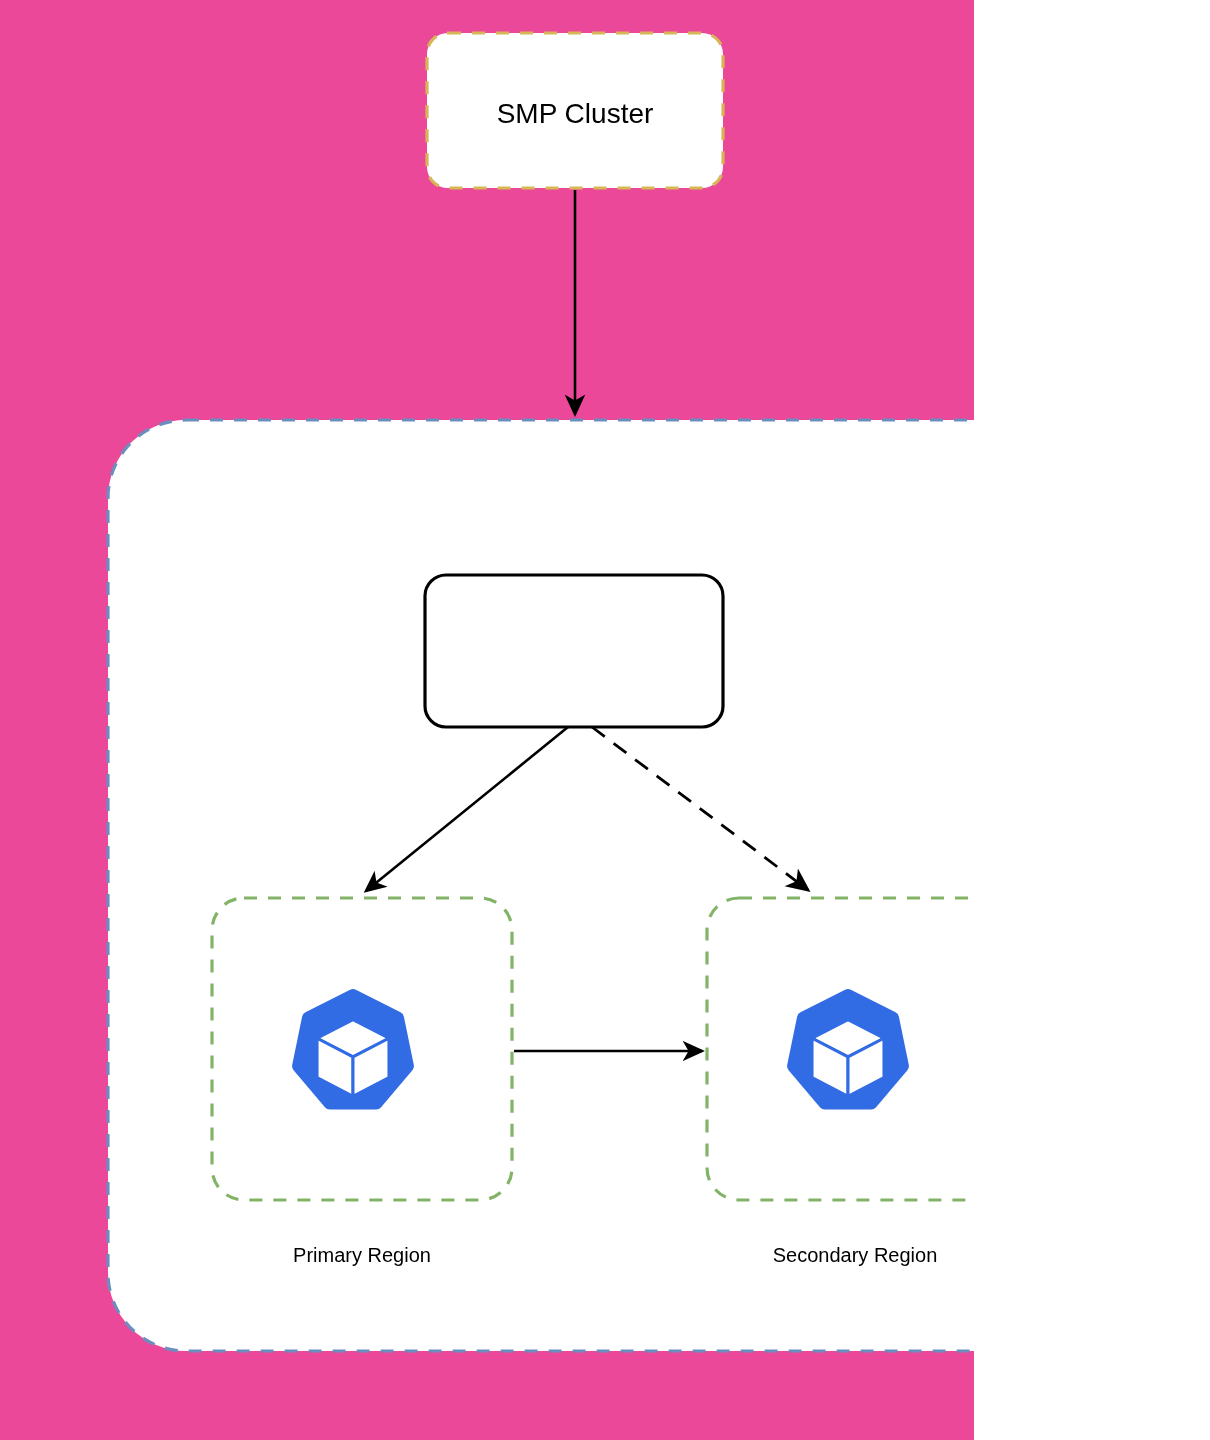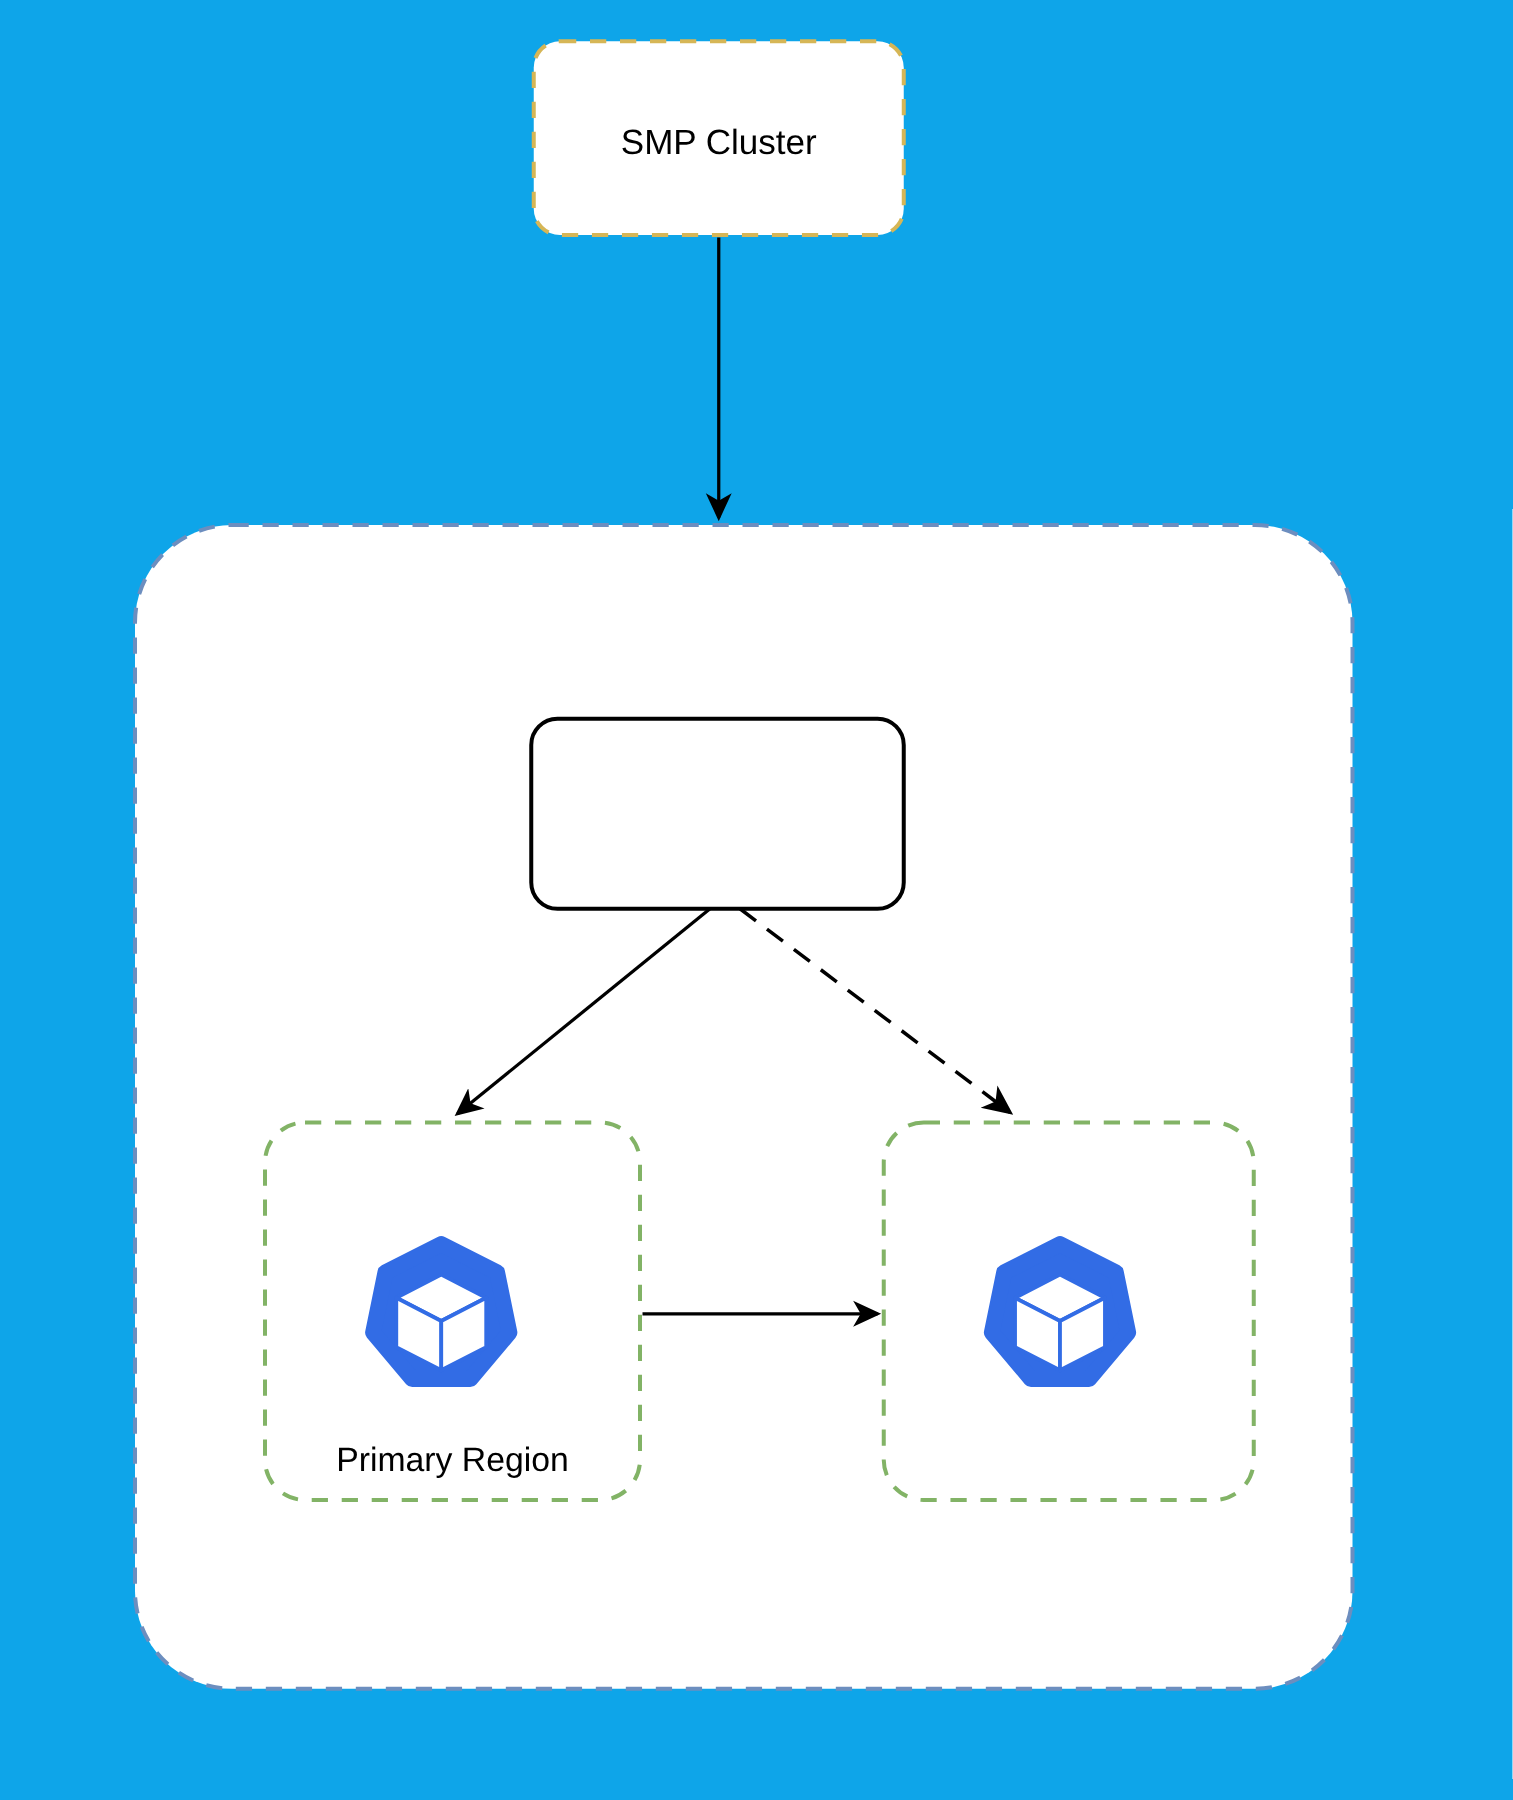--- a/index.html
+++ b/index.html
@@ -5,23 +5,23 @@
   html, body {
     margin: 0;
     padding: 0;
     background: #ffffff;
   }
   body {
     font-family: "Liberation Sans", sans-serif;
   }
   #canvas {
     position: relative;
-    width: 1210px;
+    width: 974px;
     height: 1440px;
-    background: #0ea5e9;
+    background: #ec4899;
     overflow: hidden;
   }
   .svg-layer {
     position: absolute;
     left: 0;
     top: 0;
     width: 1210px;
     height: 1440px;
   }
   .node-label {
@@ -37,22 +37,22 @@
     width: 296px;
     font-size: 28px;
   }
   .dns-label {
     left: 425px;
     top: 637px;
     width: 298px;
     font-size: 28px;
   }
   .region-label {
-    font-size: 27px;
-    top: 1152px;
+    font-size: 20px;
+    top: 1243px;
   }
   .primary-region-label { left: 212px; width: 300px; }
   .secondary-region-label { left: 707px; width: 296px; }
 </style>
 </head>
 <body>
 
 <div id="canvas">
 
   <svg class="svg-layer" viewBox="0 0 1210 1440" xmlns="http://www.w3.org/2000/svg">
@@ -95,14 +95,15 @@
       <path d="M19 39 L50 55 L50 89 L19 73 Z" fill="#ffffff" stroke="#326ce5" stroke-width="2.6" stroke-linejoin="round"></path>
       <path d="M81 39 L81 73 L50 89 L50 55 Z" fill="#ffffff" stroke="#326ce5" stroke-width="2.6" stroke-linejoin="round"></path>
     </g>
   </svg>
 
   <div class="node-label smp-label">SMP Cluster</div>
 
 
   <div class="node-label region-label primary-region-label">Primary Region</div>
 
+  <div class="node-label region-label secondary-region-label">Secondary Region</div>
 
 </div>
 
 </body></html>

